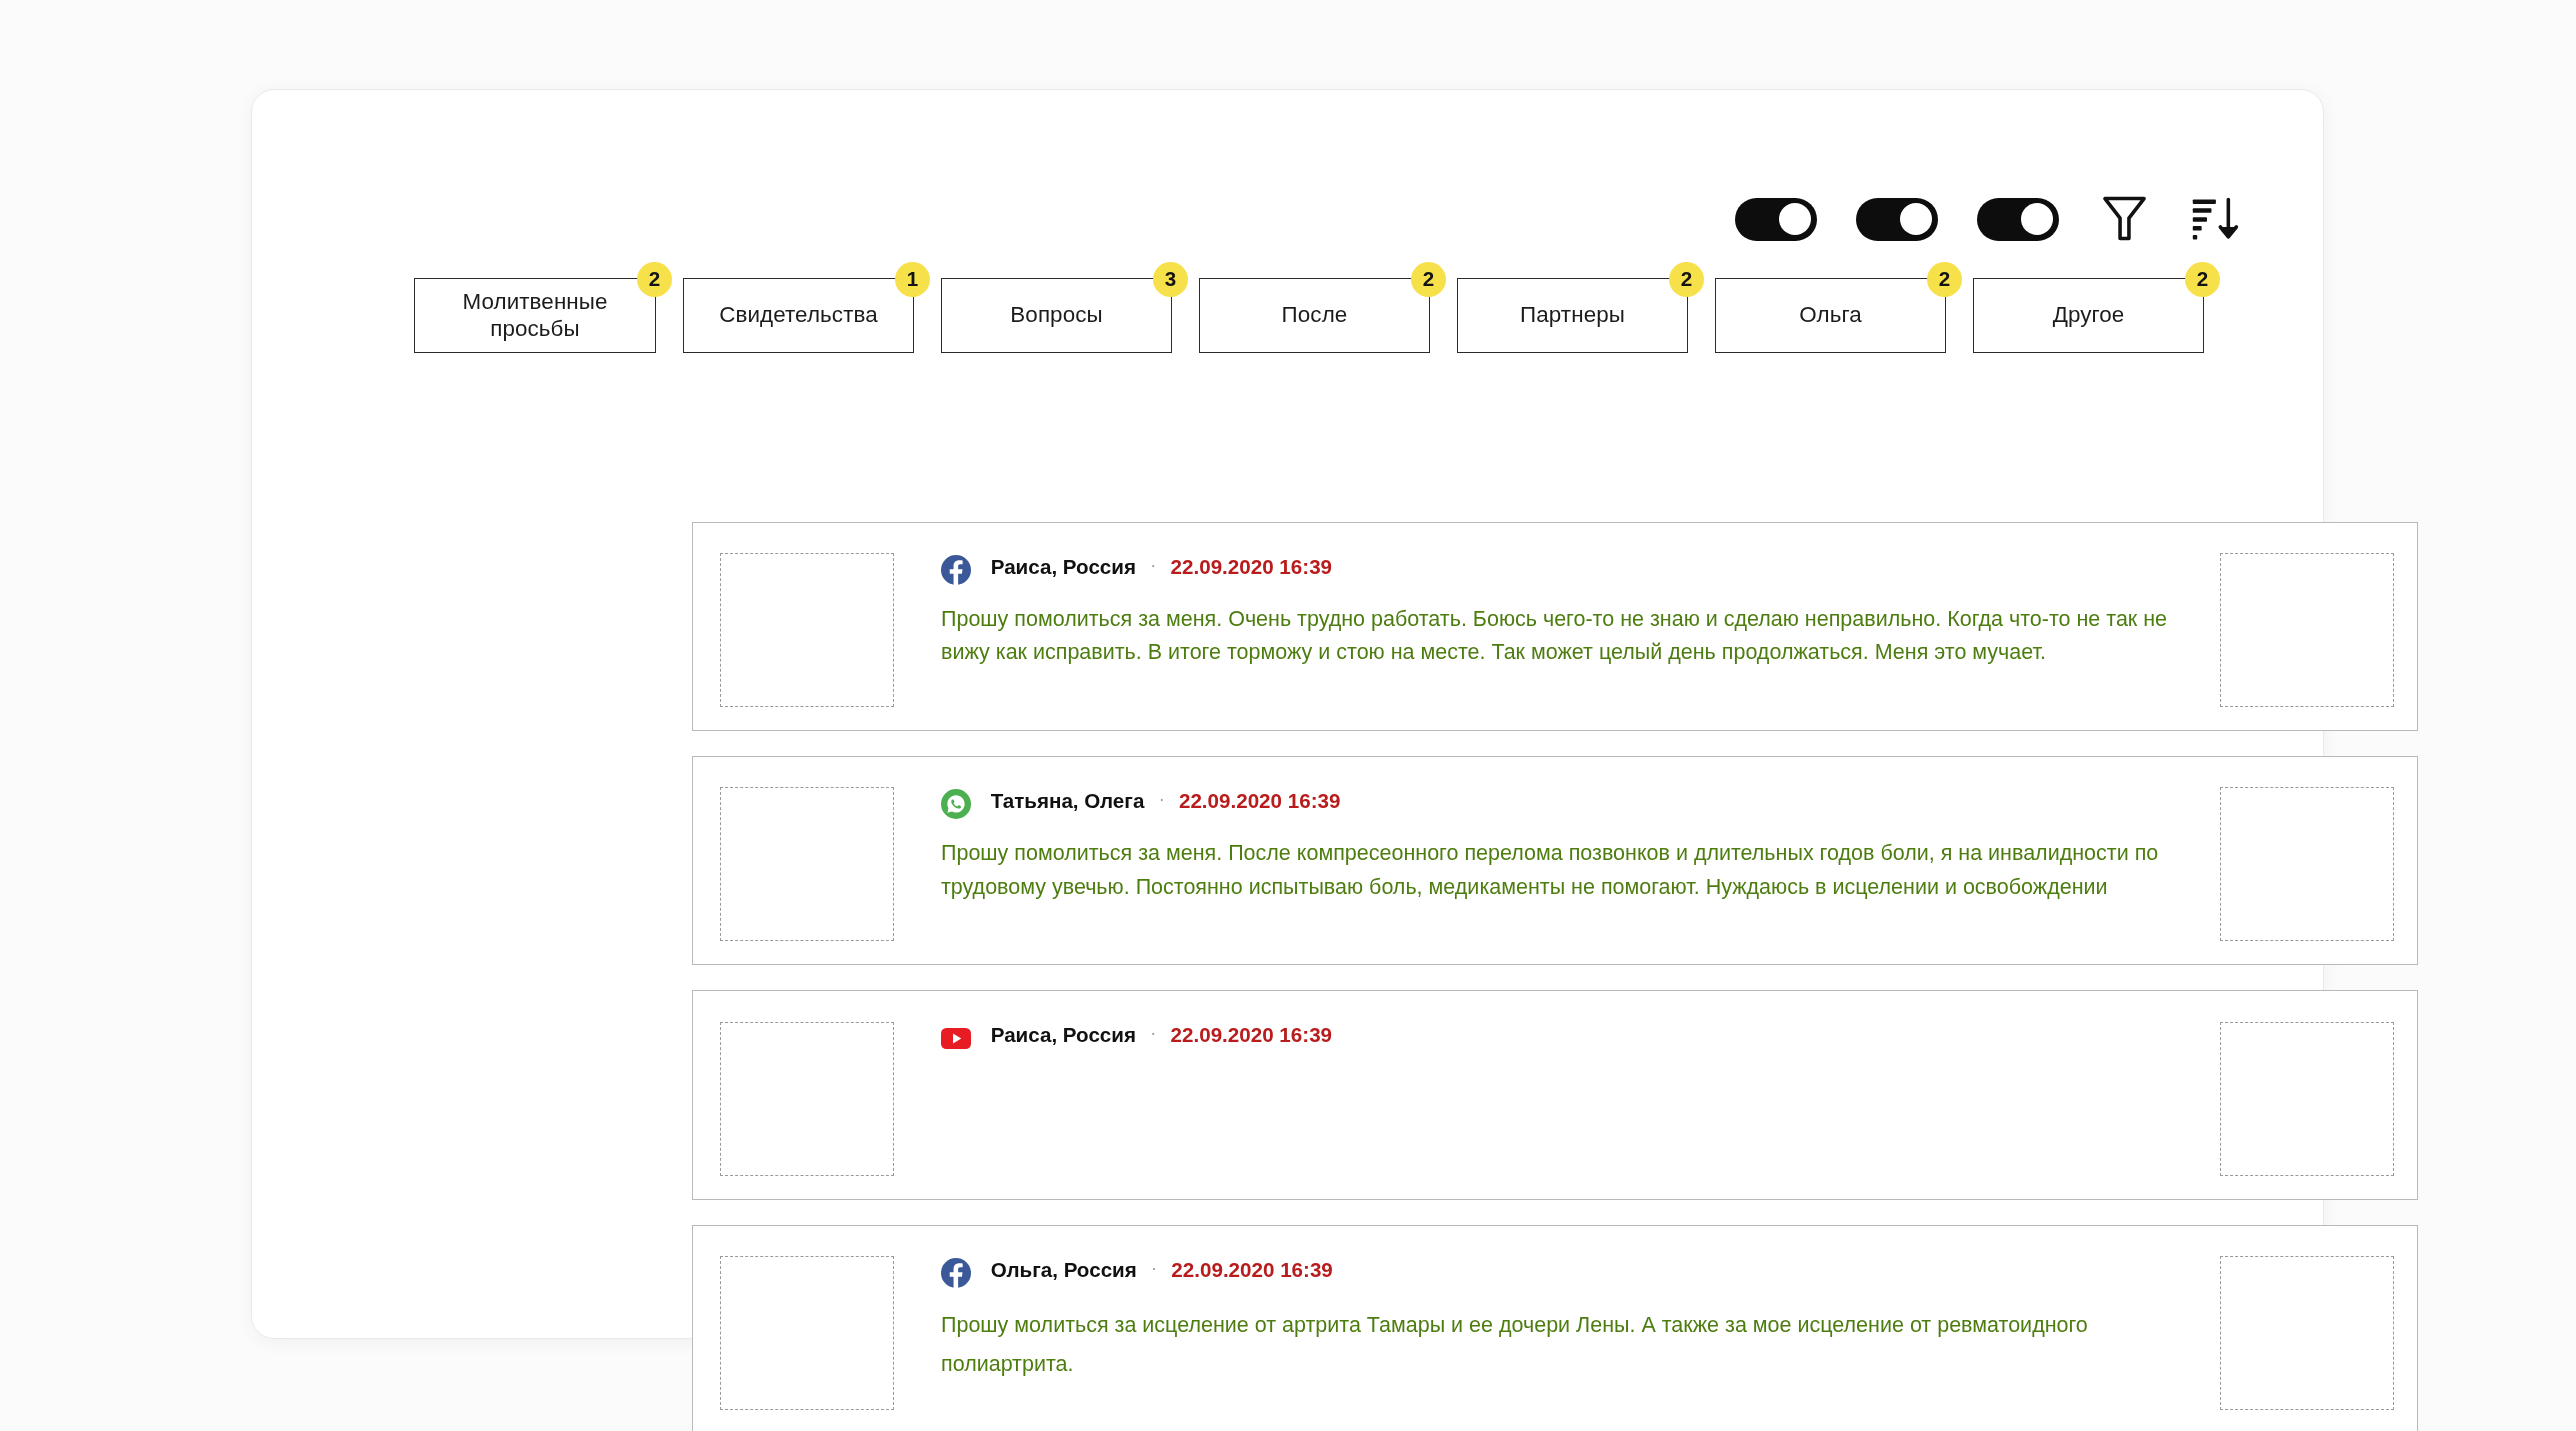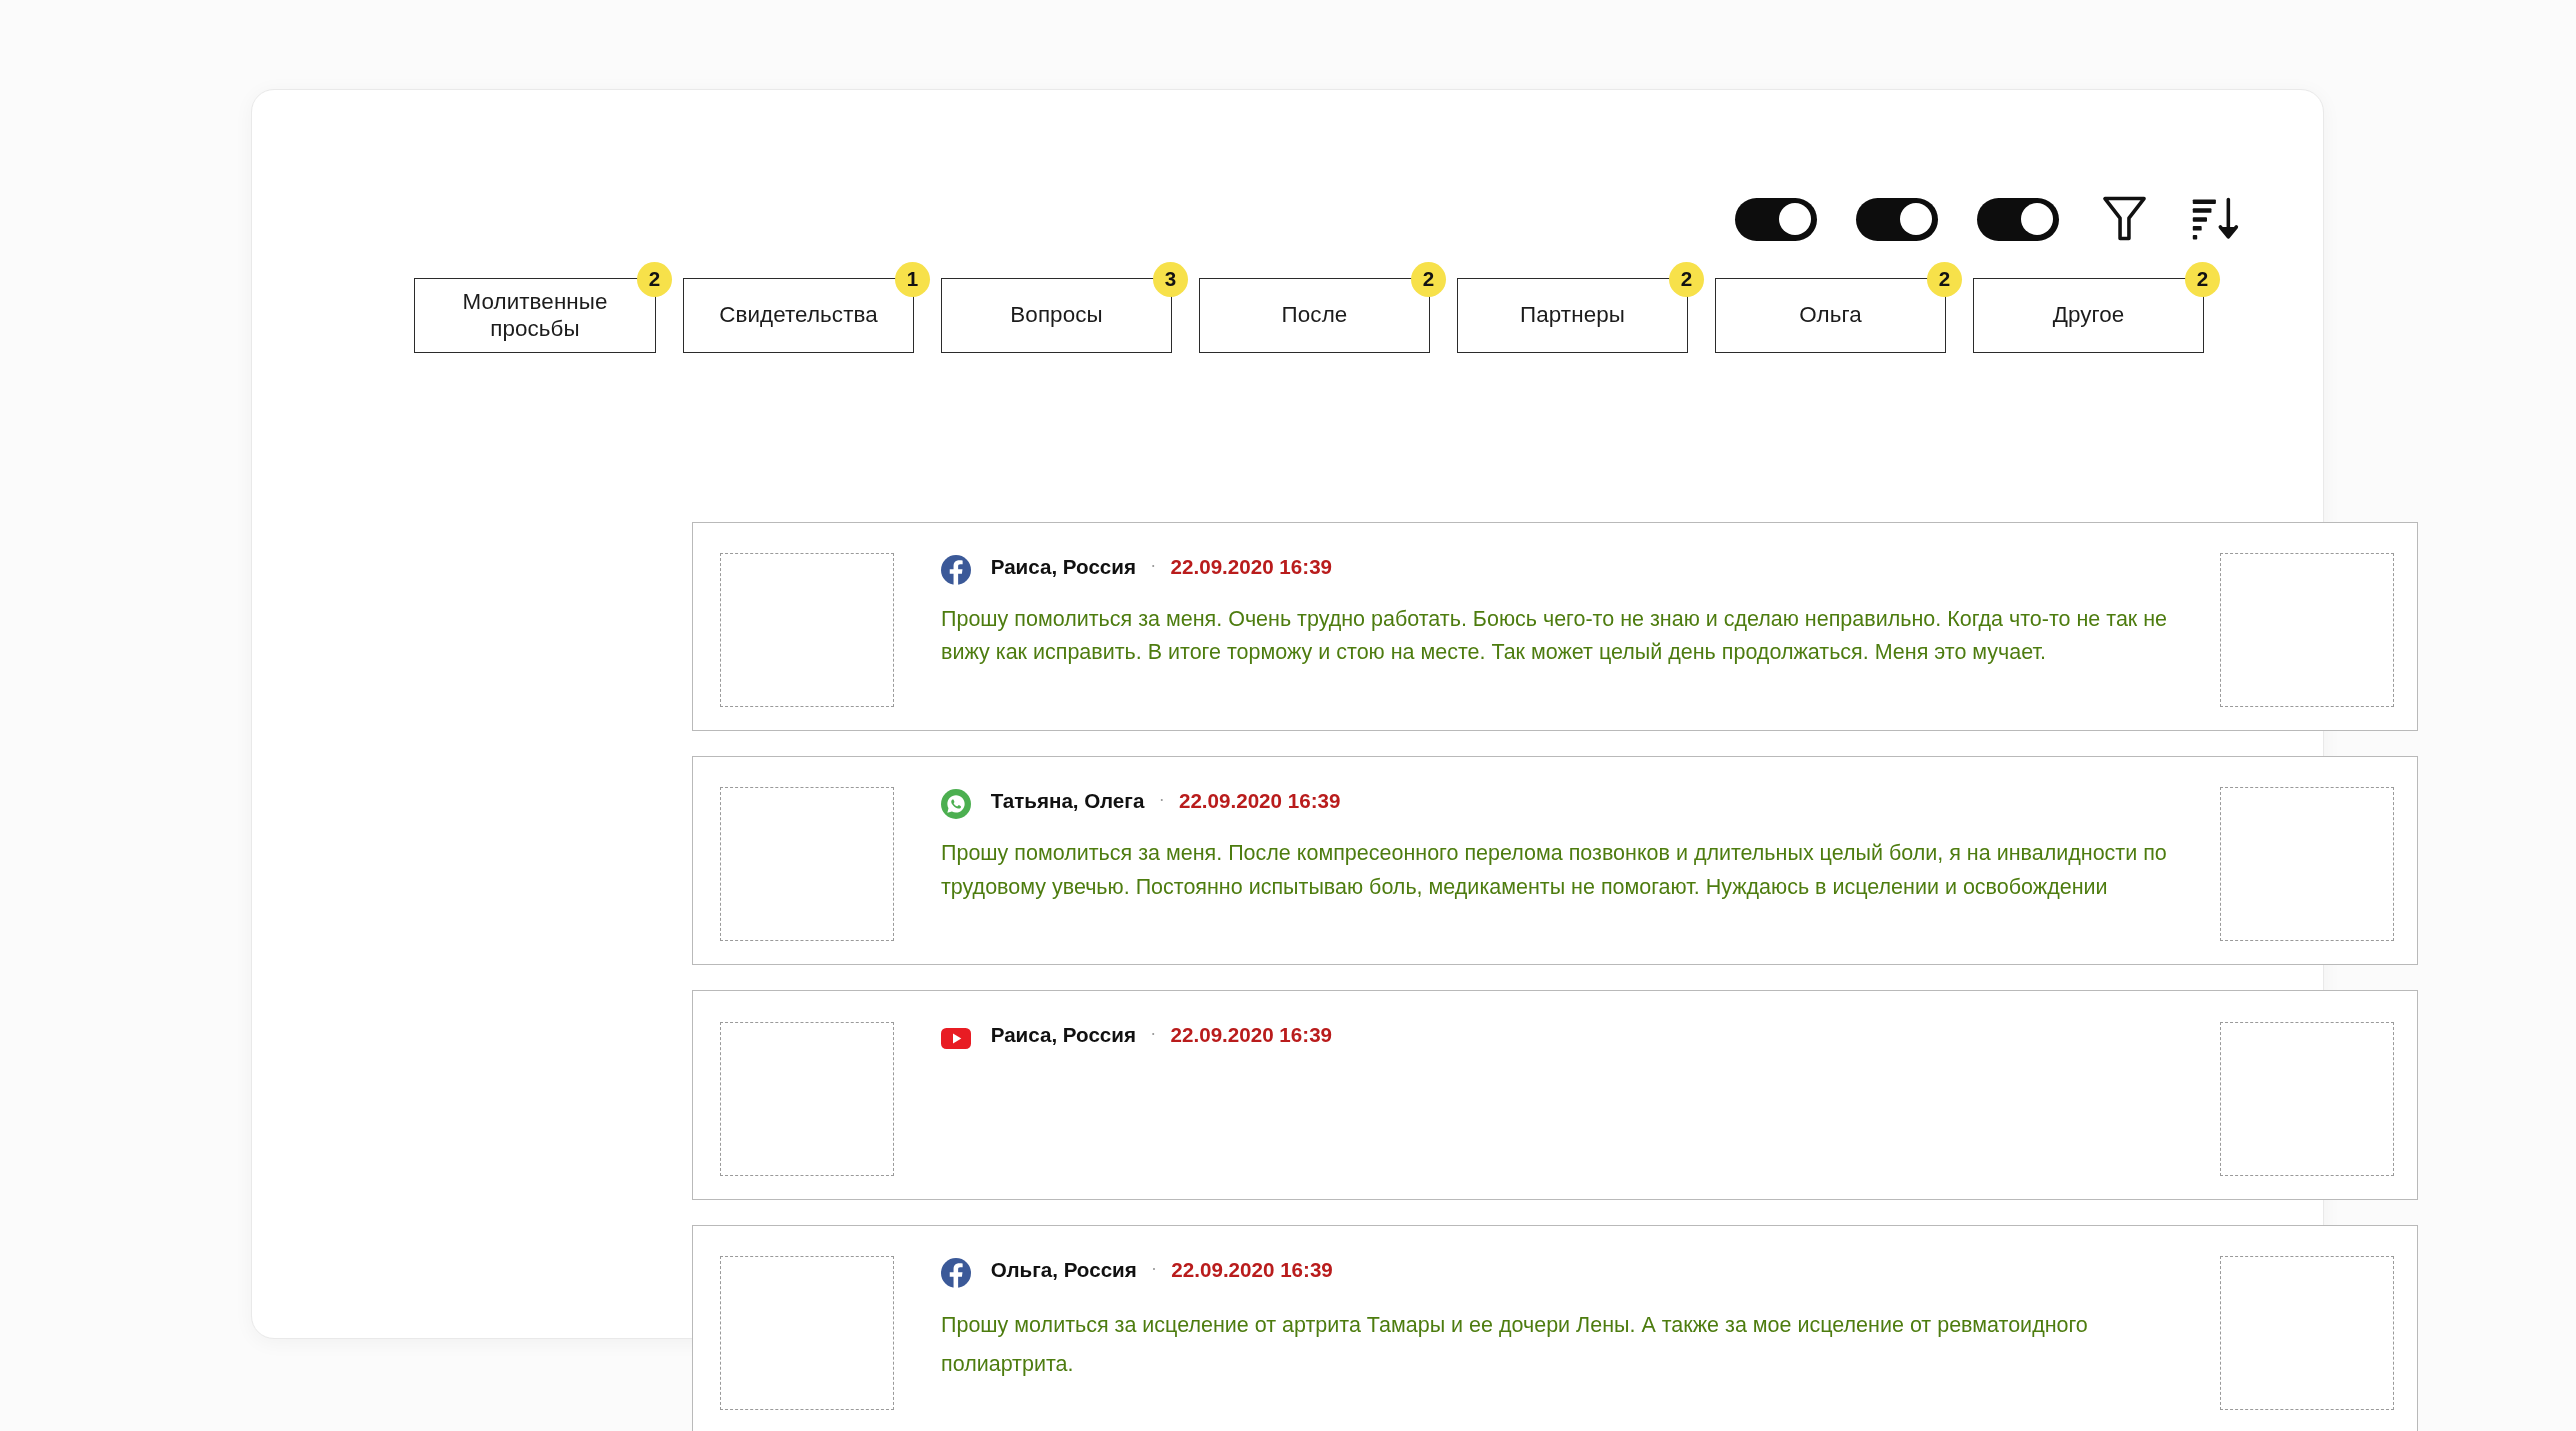--- a/index.html
+++ b/index.html
@@ -301,21 +301,21 @@
             <span class="src-icon">
               <svg width="30" height="30" viewBox="0 0 34 34" aria-hidden="true">
                 <circle cx="17" cy="17" r="17" fill="#4caf50"></circle>
                 <path d="M17 7.2c-5.4 0-9.8 4.4-9.8 9.8 0 1.73.46 3.37 1.26 4.78L7.2 26.8l5.18-1.2a9.74 9.74 0 0 0 4.62 1.16c5.4 0 9.8-4.4 9.8-9.8S22.4 7.2 17 7.2zm5.6 13.64c-.24.66-1.4 1.28-1.92 1.32-.5.04-.98.22-3.3-.7-2.78-1.1-4.52-3.96-4.66-4.14-.14-.18-1.12-1.48-1.12-2.82s.7-2 .96-2.28c.24-.26.52-.32.7-.32h.5c.16 0 .38-.06.6.46.22.54.76 1.88.82 2.02.06.14.1.3.02.48-.1.18-.14.3-.28.46l-.42.48c-.14.14-.28.3-.12.58.16.28.72 1.18 1.54 1.92 1.06.94 1.96 1.24 2.24 1.38.28.14.44.12.6-.07.16-.2.7-.81.88-1.09.18-.28.36-.23.6-.14.24.09 1.56.73 1.82.87.26.14.44.2.5.32.06.12.06.68-.18 1.34z" fill="#ffffff"></path>
               </svg>
             </span>
             <span class="author">Татьяна, Олега</span>
             <span class="dot-sep">·</span>
             <span class="timestamp">22.09.2020 16:39</span>
           </div>
-          <div class="post-text">Прошу помолиться за меня. После компресеонного перелома позвонков и длительных целый боли, я на инвалидности по трудовому увечью. Постоянно испытываю боль, медикаменты не помогают. Нуждаюсь в исцелении и освобождении</div>
+          <div class="post-text">Прошу помолиться за меня. После компресеонного перелома позвонков и длительных годов боли, я на инвалидности по трудовому увечью. Постоянно испытываю боль, медикаменты не помогают. Нуждаюсь в исцелении и освобождении</div>
         </div>
         <div class="thumb right"></div>
       </div>
 
       <div class="post loose">
         <div class="thumb"></div>
         <div class="post-body">
           <div class="post-head">
             <span class="src-icon">
               <svg width="30" height="23" viewBox="0 0 34 26" aria-hidden="true">

